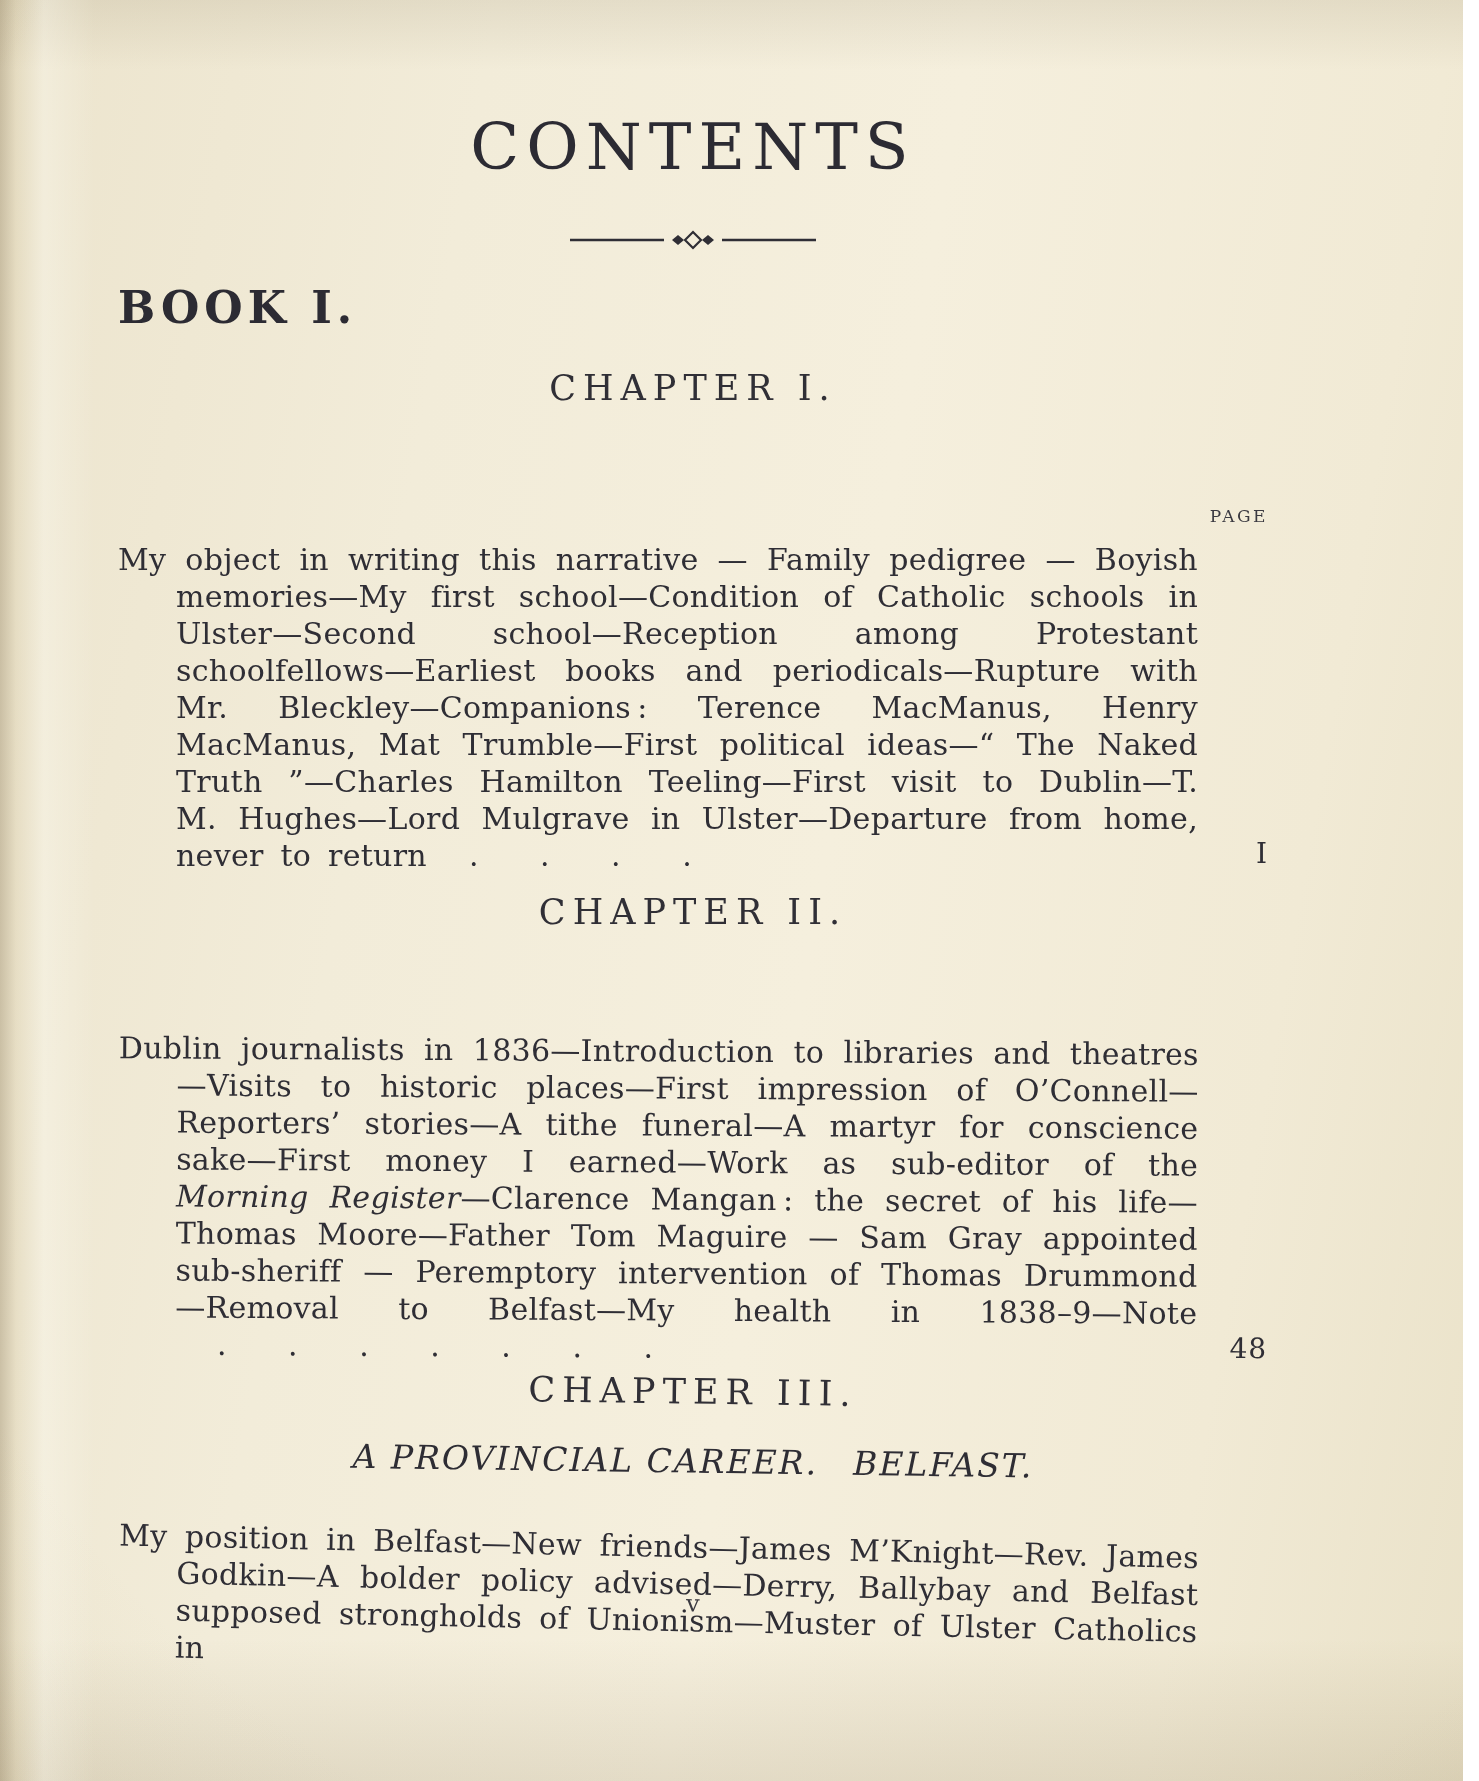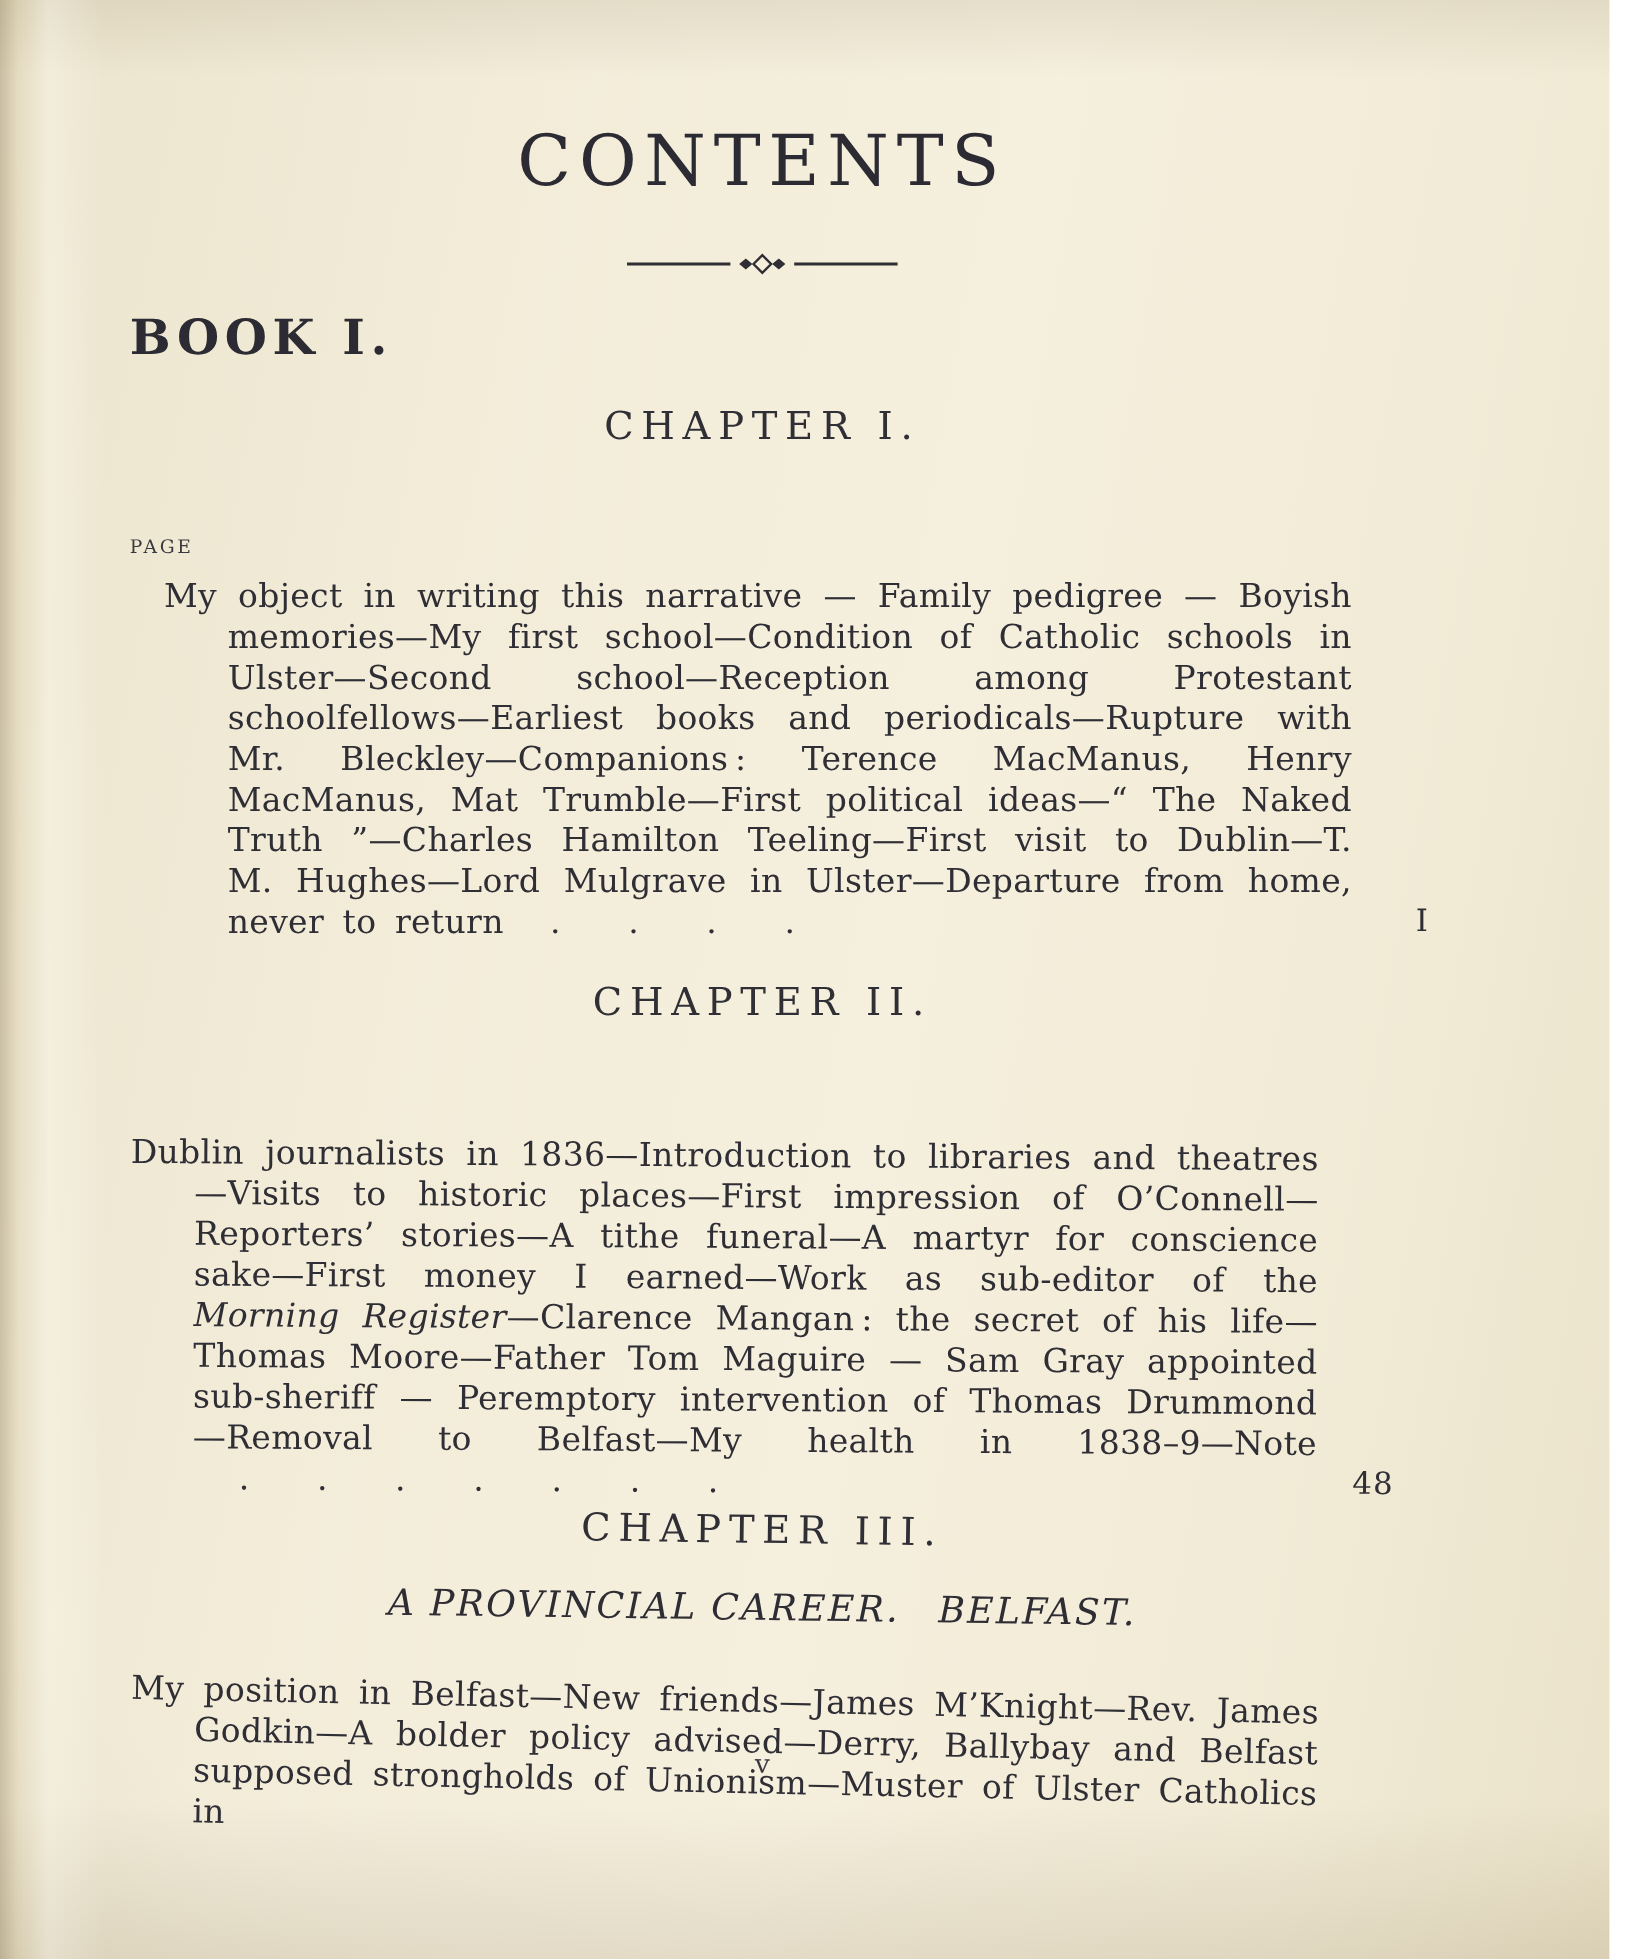--- a/index.html
+++ b/index.html
@@ -39,21 +39,21 @@
   }
   h3.chap{
     text-align:center;font-weight:normal;
     font-size:35px;letter-spacing:7px;color:#302f36;
   }
   h4.sub{
     text-align:center;font-weight:normal;font-style:italic;
     font-size:33px;letter-spacing:2px;color:#2e2d34;
   }
   .page-label{
-    top:488px;text-align:left;
+    top:506px;text-align:right;
     font-size:17px;letter-spacing:2.5px;color:#3a3940;
   }
   p.summary{
     box-sizing:border-box;
     padding-left:58px;text-indent:-58px;padding-right:70px;
     text-align:justify;
     font-size:30px;line-height:37px;
     word-spacing:7px;letter-spacing:0.3px;
     color:var(--ink);
   }
@@ -68,21 +68,21 @@
   }
   .folio{
     top:1588px;text-align:center;
     font-size:24px;color:#3a3940;
   }
   .tilt-a{transform:rotate(0.35deg);transform-origin:40% 50%;}
   .tilt-b{transform:rotate(0.8deg);transform-origin:40% 50%;}
   .tilt-c{transform:rotate(1.2deg);transform-origin:40% 50%;}
 
   
-  #ch1-h{top:368px;} #ch1-s{top:421px;} #ch1-p{top:524px;margin-left:31px;}
+  #ch1-h{top:368px;} #ch1-s{top:421px;} #ch1-p{top:541px;}
   #ch2-h{top:872px;margin-top:20px;} #ch2-s{top:942px;} #ch2-p{top:1032px;}
   #ch3-h{top:1370px;} #ch3-s{top:1440px;} #ch3-p{top:1526px;}
 </style>
 </head>
 <body>
 
 <div class="photo">
   <div class="content">
 
     <h1 class="title">CONTENTS</h1>

